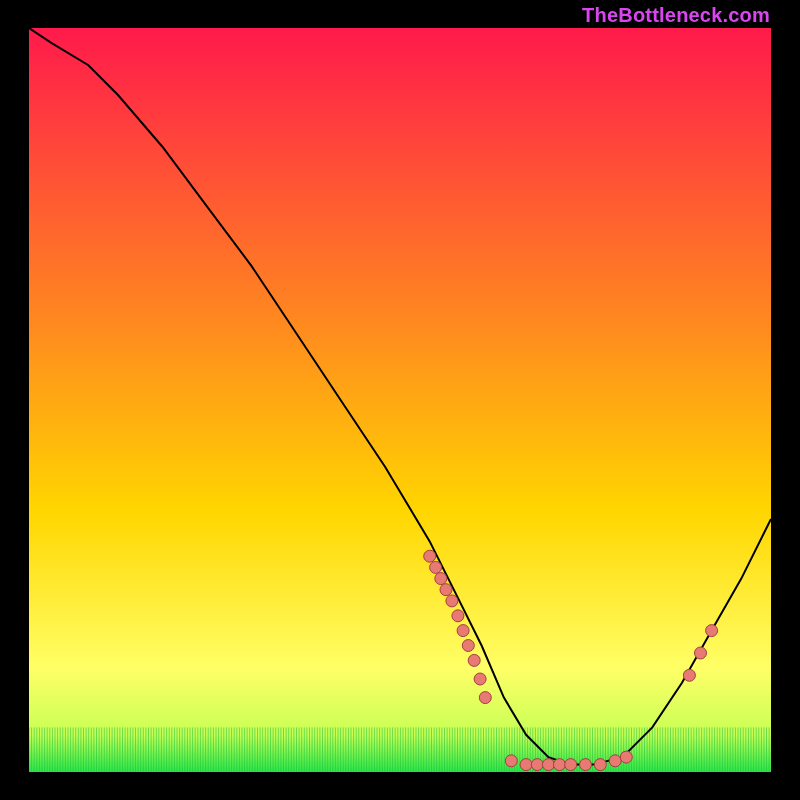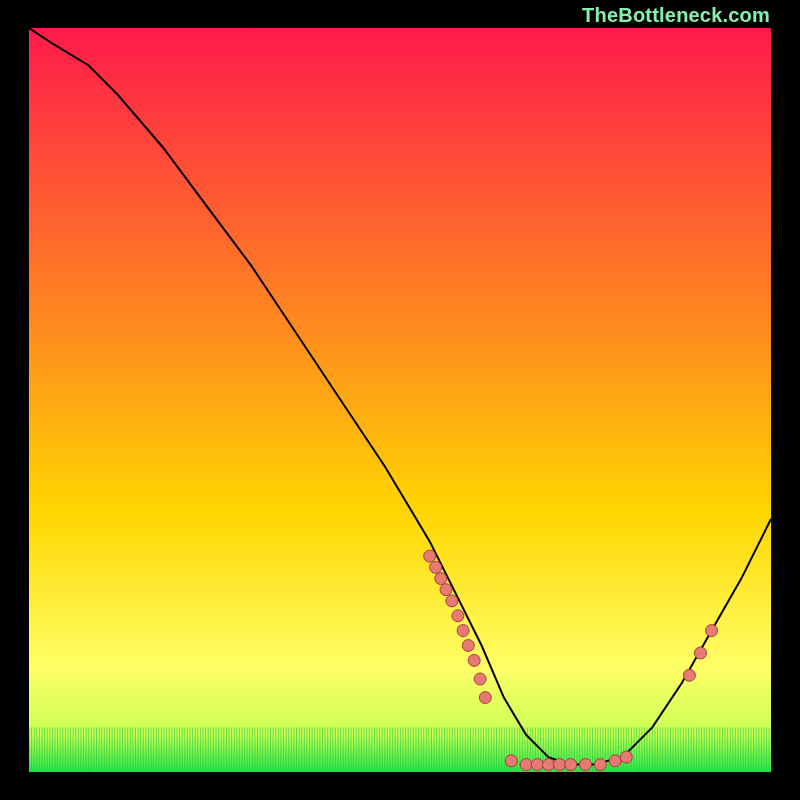--- a/index.html
+++ b/index.html
@@ -25,21 +25,21 @@
     width: 742px;
     height: 744px;
   }
   .watermark {
     position: absolute;
     right: 30px;
     top: 4px;
     font-family: Arial, Helvetica, sans-serif;
     font-size: 20px;
     font-weight: 600;
-    color: #86efac;
+    color: #d946ef;
     letter-spacing: 0.2px;
   }
 </style>
 </head>
 <body>
 
 <div class="frame">
   <svg class="plot" viewBox="0 0 742 744" preserveAspectRatio="none">
     <defs>
       <linearGradient id="bg" x1="0" y1="0" x2="0" y2="1">

